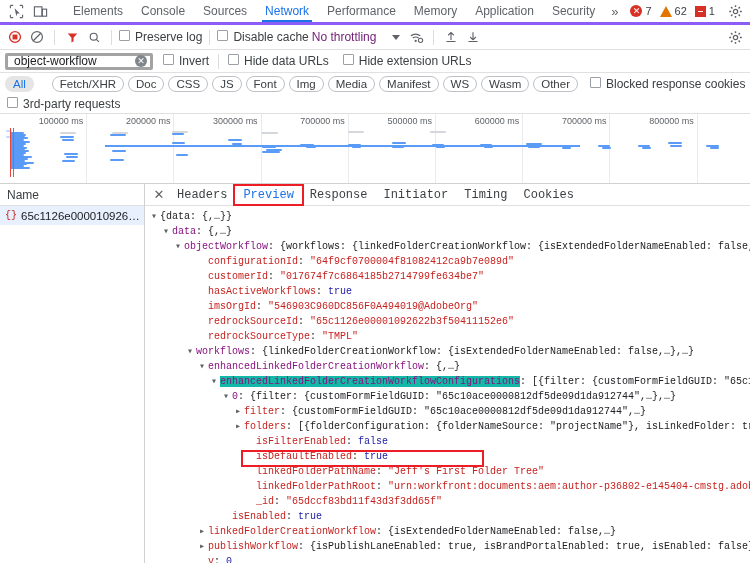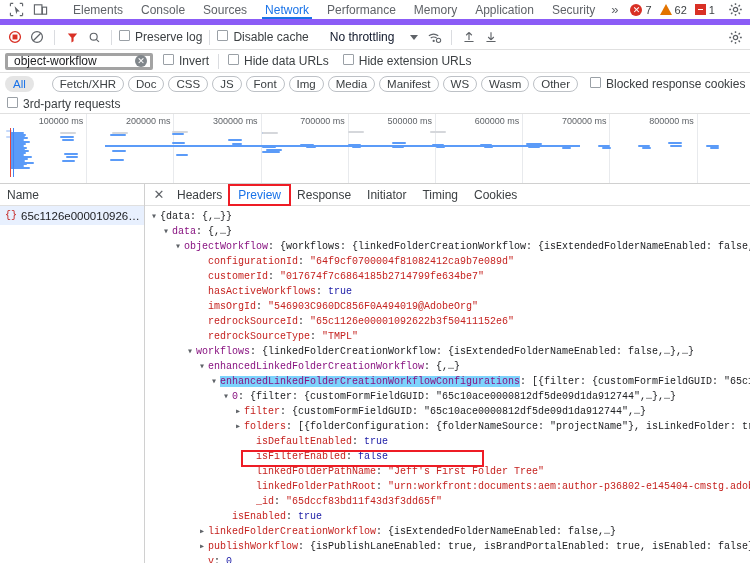--- a/index.html
+++ b/index.html
@@ -10,21 +10,21 @@
     font-size: 12px;
     color: #202124;
     overflow: hidden;
   }
   * { box-sizing: border-box; }
 
   
   .devtools-tabbar {
     display: flex; align-items: center;
     height: 25px;
-    border-bottom: 6px solid #8b5cf6;
+    border-bottom: 3px solid #8b5cf6;
     background: #fff;
     padding: 0 2px;
   }
   .tool-icons { display: flex; align-items: center; gap: 4px; padding: 0 6px 0 4px; }
   .tool-ico {
     width: 20px; height: 18px;
     display: flex; align-items: center; justify-content: center;
     cursor: pointer;
   }
   .tabbar-sep { width: 1px; height: 16px; background: #dadce0; margin: 0 4px; }
@@ -83,21 +83,21 @@
   }
   .vsep { width: 1px; height: 15px; background: #dadce0; margin: 0 5px; }
   .cb-wrap { display: flex; gap: 5px; cursor: pointer; white-space: nowrap; }
   .cbox {
     width: 11px; height: 11px; border: 1px solid #9aa0a6; border-radius: 1px;
     background: #fff; flex: none;
   }
   .cb-label { font-size: 12px; color: #3c4043; }
   .throttle {
     display: flex; align-items: center; gap: 16px;
-    font-size: 12px; color: #0f172a; cursor: pointer; margin-left: 19px;
+    font-size: 12px; color: #701a75; cursor: pointer; margin-left: 1px;
   }
   .caret-dn {
     width: 0; height: 0;
     border-left: 4px solid transparent; border-right: 4px solid transparent;
     border-top: 5px solid #5f6368;
   }
 
   
   .filter-row {
     display: flex; align-items: center;
@@ -208,21 +208,21 @@
     padding-left: 4px; gap: 0;
   }
   .close-x {
     width: 20px; height: 20px;
     display: flex; align-items: center; justify-content: center;
     color: #5f6368; font-size: 13px; cursor: pointer;
   }
   .dtab {
     font-size: 12px; color: #3c4043;
     padding: 2px 8px; cursor: pointer;
-    white-space: nowrap; position: relative;
+    white-space: nowrap; position: relative; font-family: Liberation Mono, monospace;
   }
   .dtab.active { color: #1a73e8; }
   .dtab.annotated {
     outline: 2px solid #ee1c25;
     outline-offset: 0px;
   }
 
   
   .json-view {
     flex: 1;
@@ -232,21 +232,21 @@
     font-size: 10px;
     line-height: 15px;
     color: #202124;
     position: relative;
     white-space: nowrap;
   }
   .jline { white-space: pre; height: 15px; display: block; }
   .arrow { color: #5f6368; display: inline-block; width: 9px; }
   .k { color: #c5221f; }
   .k-obj { color: #881280; }
-  .k-hl { background: #7dd3fc; color: #881280; }
+  .k-hl { background: #14b8a6; color: #881280; }
   .s { color: #c5221f; }
   .b { color: #1a1aa6; }
   .n { color: #1a1aa6; }
   .p { color: #202124; }
   .annot-box {
     position: absolute;
     border: 2px solid #ee1c25;
     pointer-events: none;
   }
 </style>
@@ -558,22 +558,22 @@
         <div class="jline"><span class="p">        </span><span class="arrow"> </span><span class="k">hasActiveWorkflows</span><span class="p">: </span><span class="b">true</span></div>
         <div class="jline"><span class="p">        </span><span class="arrow"> </span><span class="k">imsOrgId</span><span class="p">: </span><span class="s">"546903C960DC856F0A494019@AdobeOrg"</span></div>
         <div class="jline"><span class="p">        </span><span class="arrow"> </span><span class="k">redrockSourceId</span><span class="p">: </span><span class="s">"65c1126e00001092622b3f50411152e6"</span></div>
         <div class="jline"><span class="p">        </span><span class="arrow"> </span><span class="k">redrockSourceType</span><span class="p">: </span><span class="s">"TMPL"</span></div>
         <div class="jline"><span class="p">      </span><span class="arrow">▾</span><span class="k-obj">workflows</span><span class="p">: {linkedFolderCreationWorkflow: {isExtendedFolderNameEnabled: false,…},…}</span></div>
         <div class="jline"><span class="p">        </span><span class="arrow">▾</span><span class="k-obj">enhancedLinkedFolderCreationWorkflow</span><span class="p">: {,…}</span></div>
         <div class="jline"><span class="p">          </span><span class="arrow">▾</span><span class="k-hl">enhancedLinkedFolderCreationWorkflowConfigurations</span><span class="p">: [{filter: {customFormFieldGUID: "65c10ace000</span></div>
         <div class="jline"><span class="p">            </span><span class="arrow">▾</span><span class="k-obj">0</span><span class="p">: {filter: {customFormFieldGUID: "65c10ace0000812df5de09d1da912744",…},…}</span></div>
         <div class="jline"><span class="p">              </span><span class="arrow">▸</span><span class="k">filter</span><span class="p">: {customFormFieldGUID: "65c10ace0000812df5de09d1da912744",…}</span></div>
         <div class="jline"><span class="p">              </span><span class="arrow">▸</span><span class="k">folders</span><span class="p">: [{folderConfiguration: {folderNameSource: "projectName"}, isLinkedFolder: true, ch</span></div>
+        <div class="jline"><span class="p">                </span><span class="arrow"> </span><span class="k">isFilterEnabled</span><span class="p">: </span><span class="b">false</span></div>
         <div class="jline"><span class="p">                </span><span class="arrow"> </span><span class="k">isDefaultEnabled</span><span class="p">: </span><span class="b">true</span></div>
-        <div class="jline"><span class="p">                </span><span class="arrow"> </span><span class="k">isFilterEnabled</span><span class="p">: </span><span class="b">false</span></div>
         <div class="jline"><span class="p">                </span><span class="arrow"> </span><span class="k">linkedFolderPathName</span><span class="p">: </span><span class="s">"Jeff's First Folder Tree"</span></div>
         <div class="jline"><span class="p">                </span><span class="arrow"> </span><span class="k">linkedFolderPathRoot</span><span class="p">: </span><span class="s">"urn:workfront:documents:aem:author-p36802-e145404-cmstg.adobeaemclou</span></div>
         <div class="jline"><span class="p">                </span><span class="arrow"> </span><span class="k">_id</span><span class="p">: </span><span class="s">"65dccf83bd11f43d3f3dd65f"</span></div>
         <div class="jline"><span class="p">            </span><span class="arrow"> </span><span class="k">isEnabled</span><span class="p">: </span><span class="b">true</span></div>
         <div class="jline"><span class="p">        </span><span class="arrow">▸</span><span class="k">linkedFolderCreationWorkflow</span><span class="p">: {isExtendedFolderNameEnabled: false,…}</span></div>
         <div class="jline"><span class="p">        </span><span class="arrow">▸</span><span class="k">publishWorkflow</span><span class="p">: {isPublishLaneEnabled: true, isBrandPortalEnabled: true, isEnabled: false}</span></div>
         <div class="jline"><span class="p">      </span><span class="arrow"> </span><span class="k">__v</span><span class="p">: </span><span class="n">0</span></div>
         <div class="annot-box" style="left:96px; top:244px; width:243px; height:17px;"></div>
     </div>
   </div>

